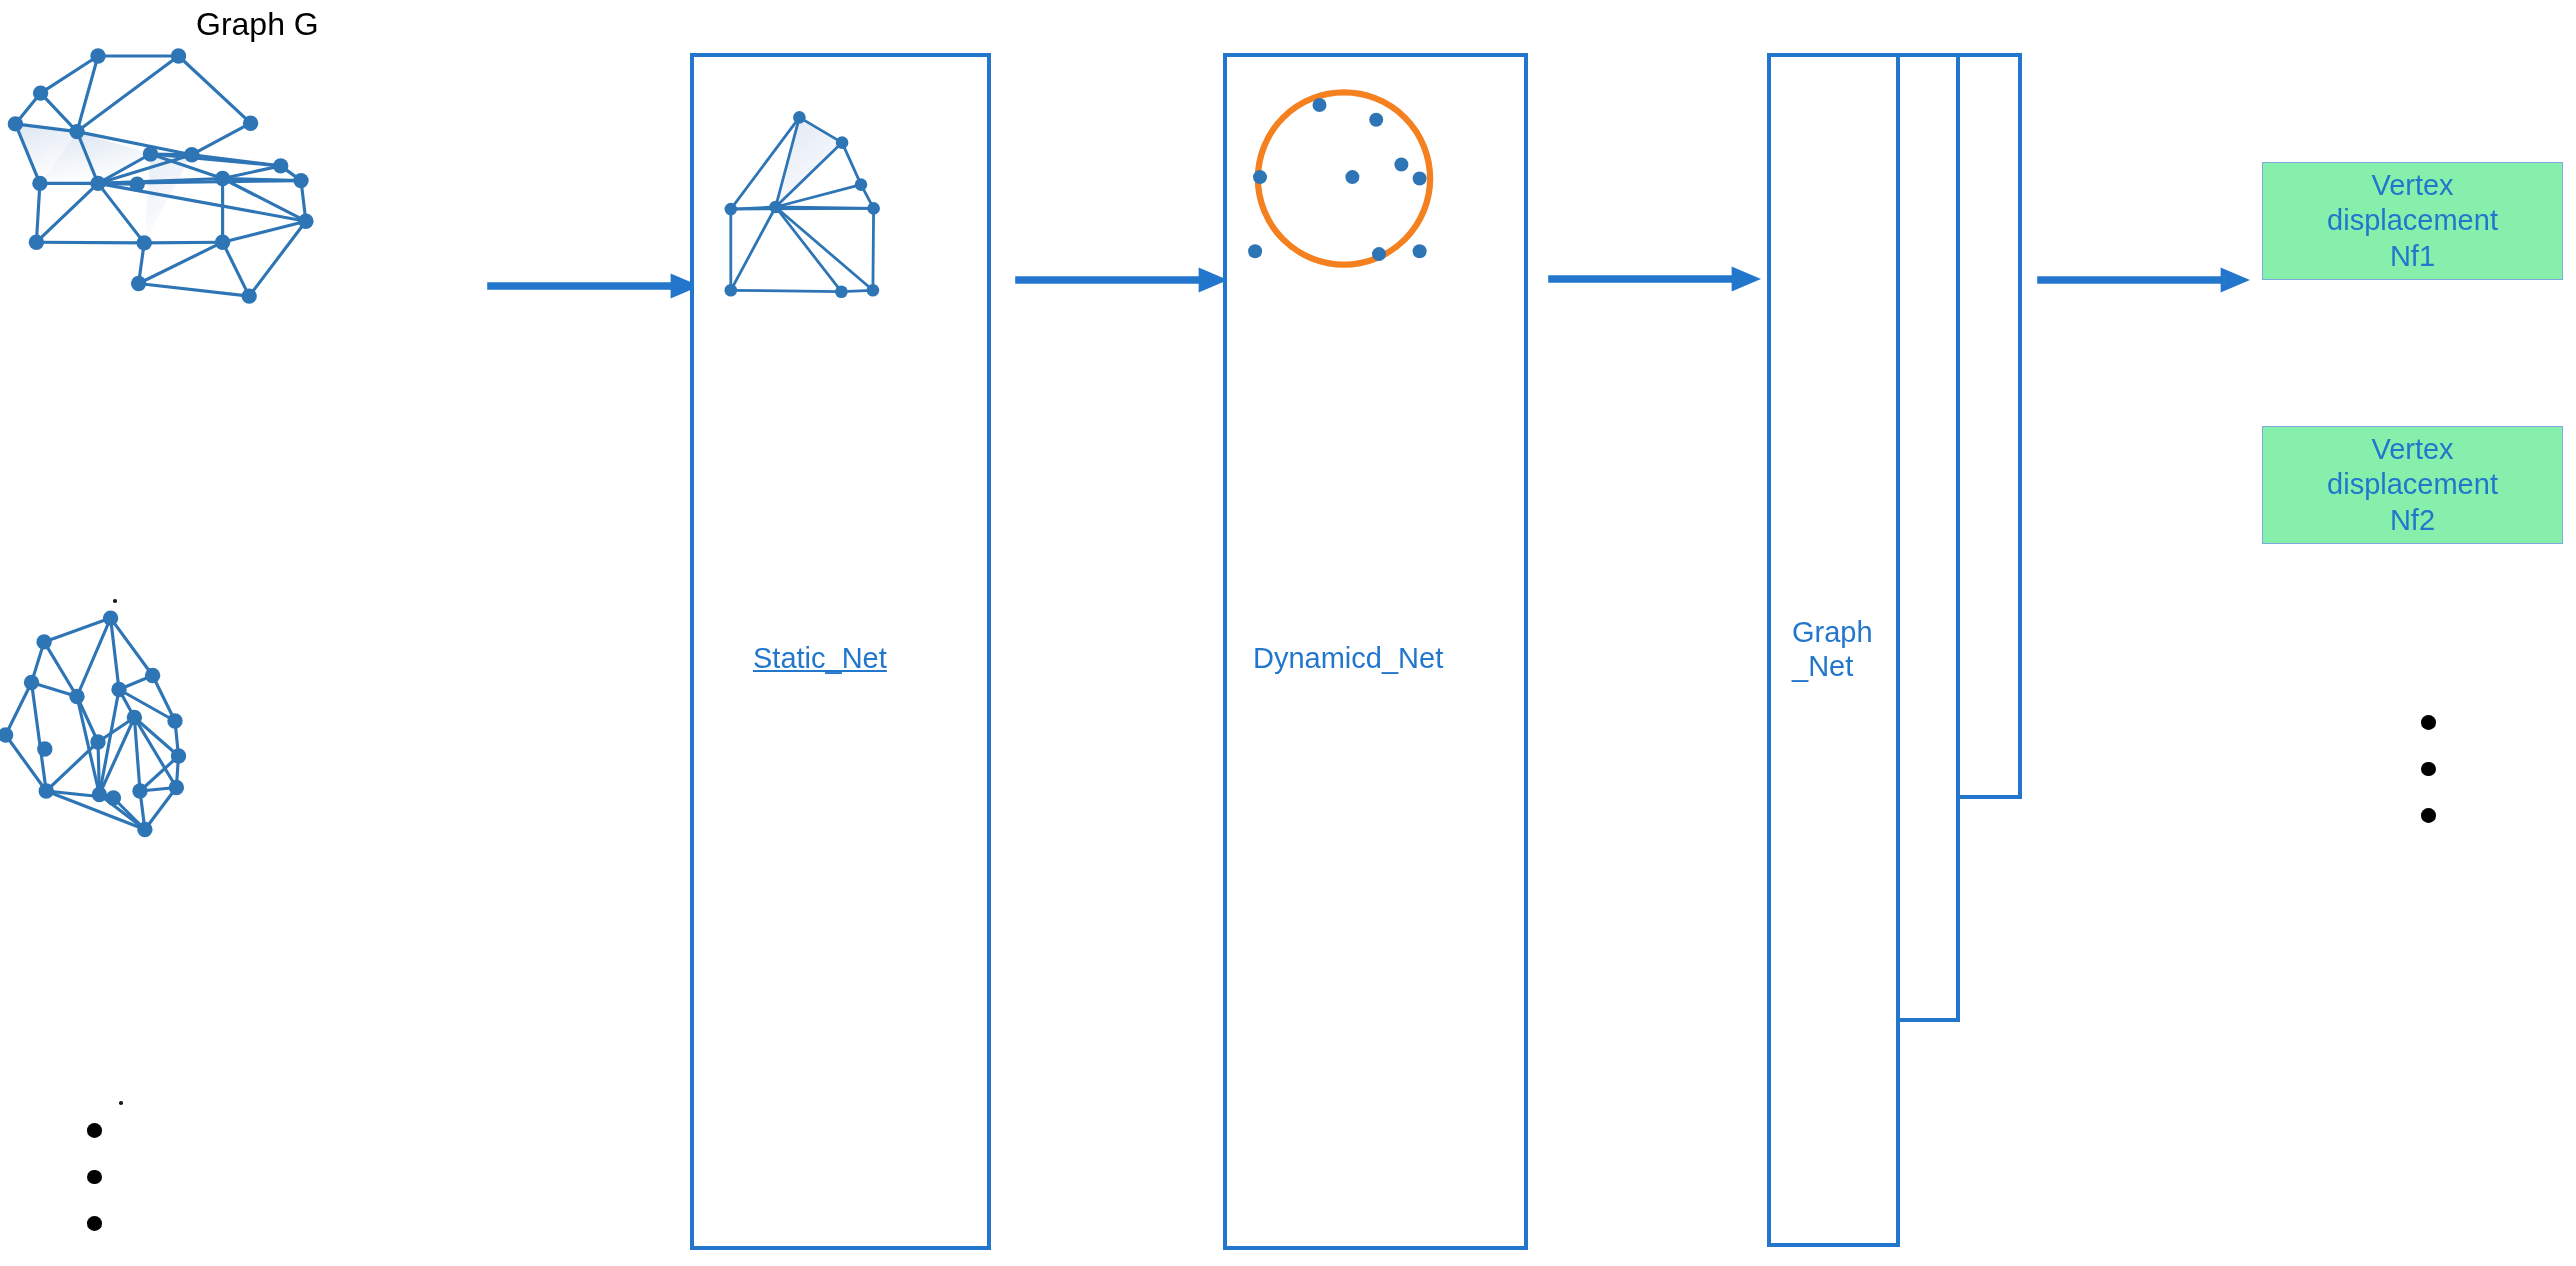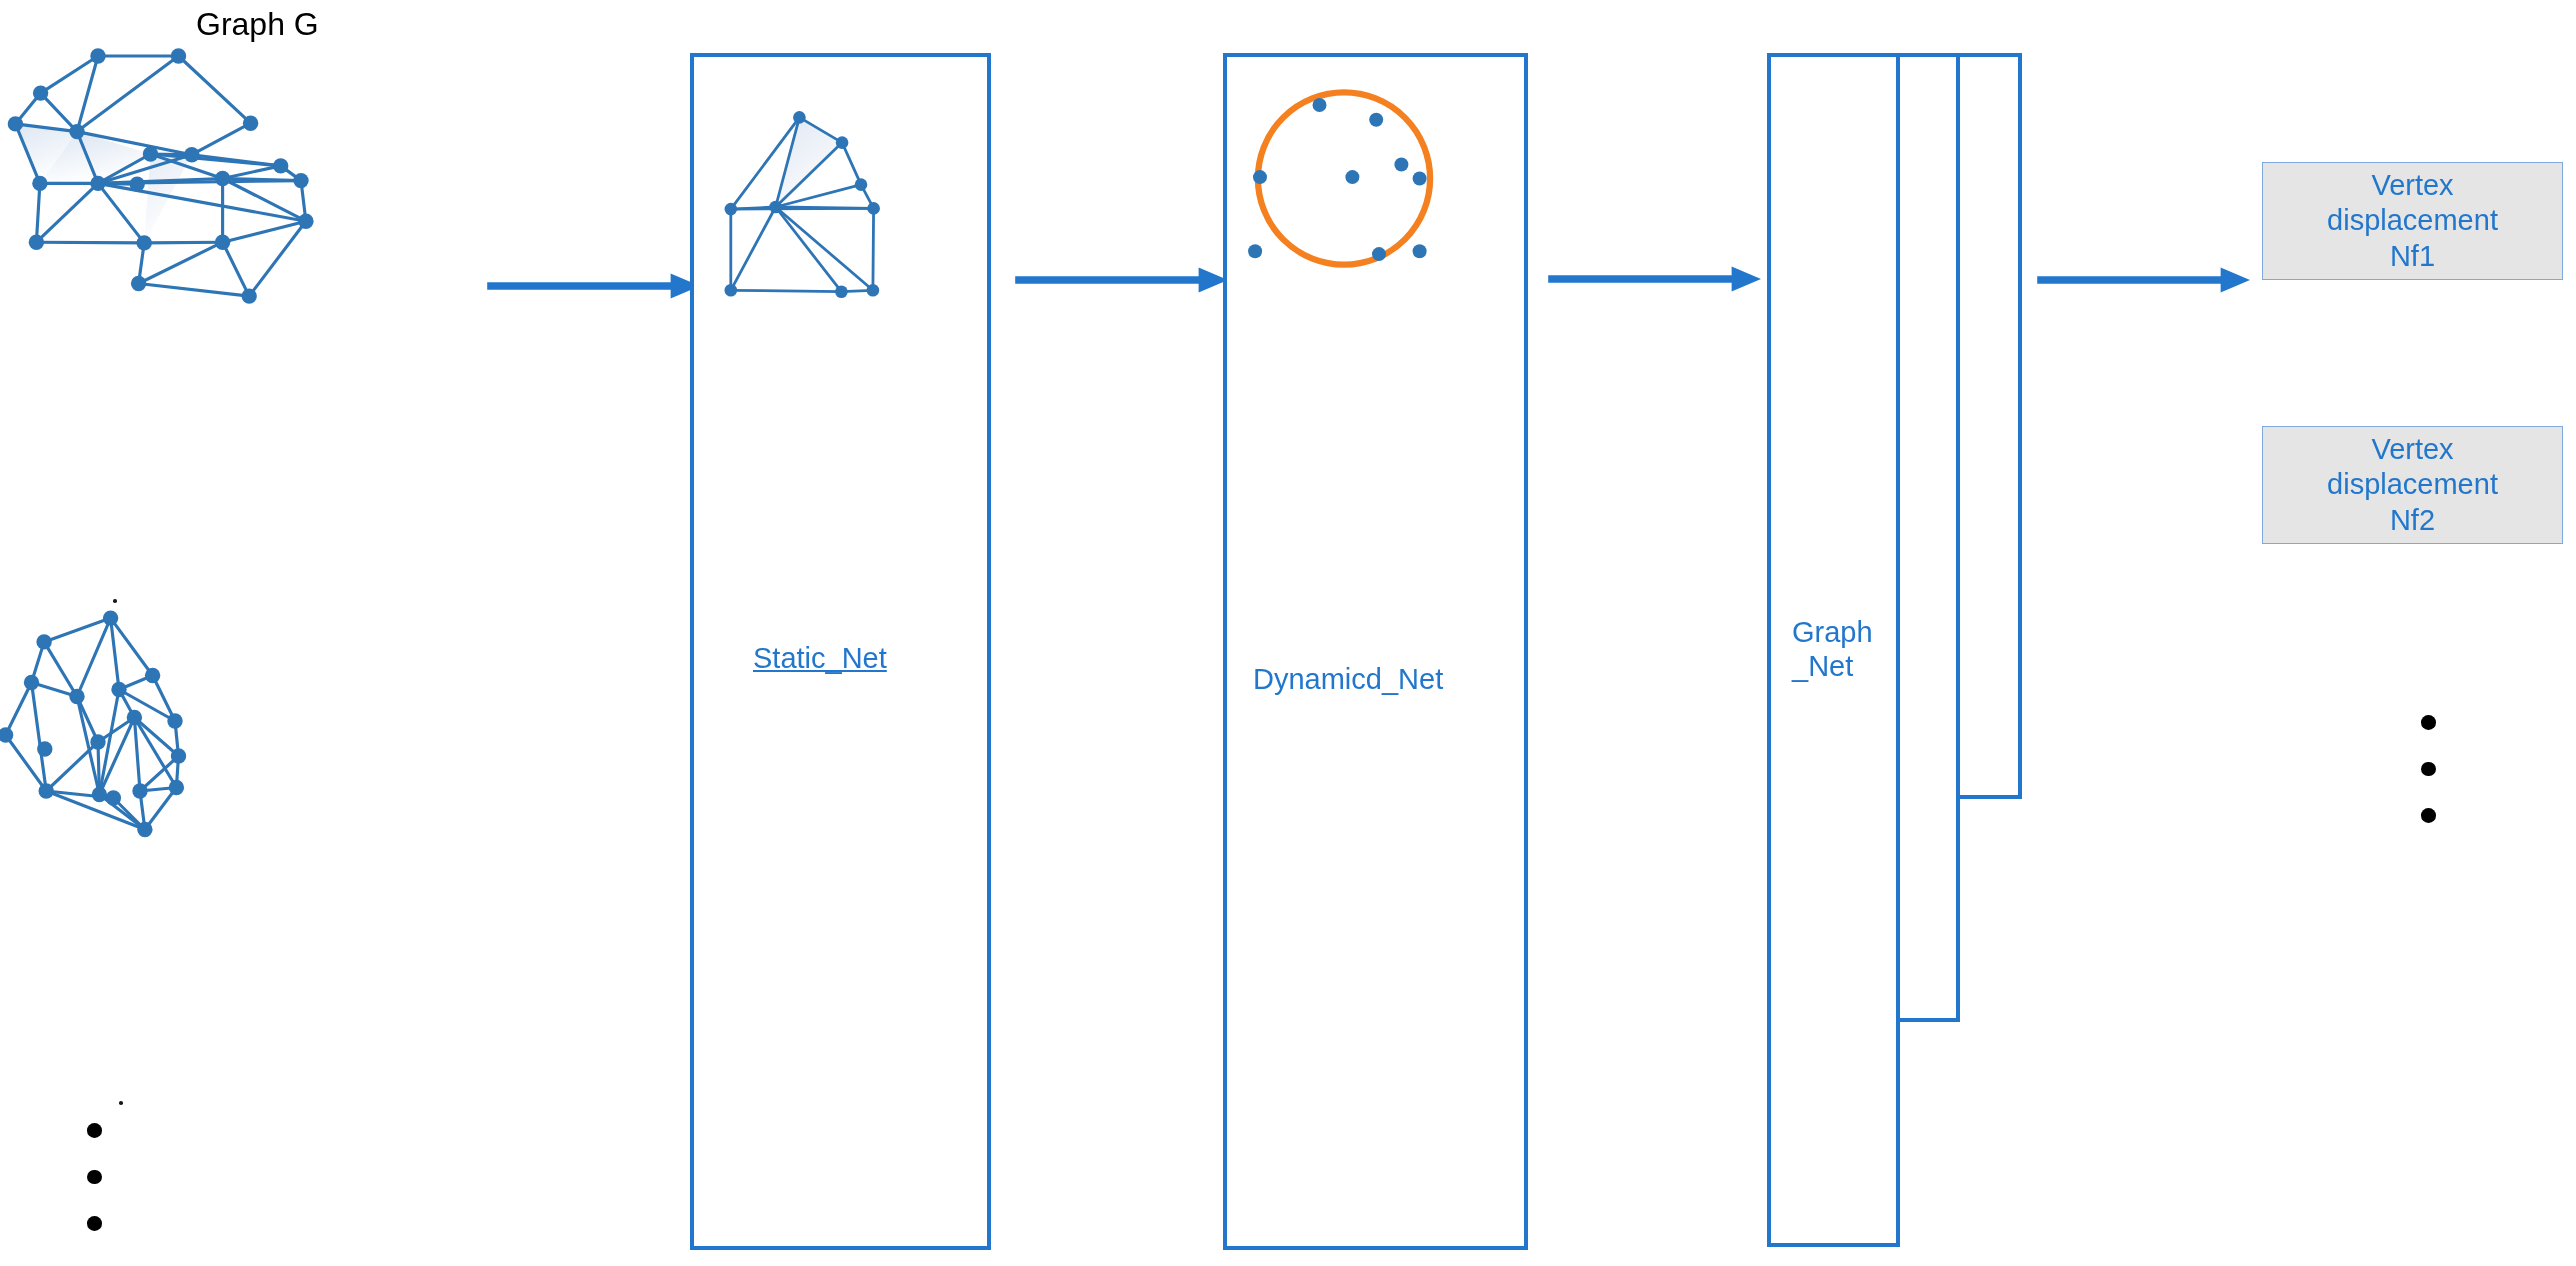--- a/index.html
+++ b/index.html
@@ -48,21 +48,21 @@
     font-family: "Liberation Sans", sans-serif;
     text-align: left;
     line-height: 1.18;
     white-space: pre-line;
   }
 
   
   .out-box {
     position: absolute;
     border: 1.4px solid #7fa9dd;
-    background: #e5e5e5;
+    background: #86efac;
     box-sizing: border-box;
     display: flex;
     align-items: center;
     justify-content: center;
   }
   .out-box-text {
     color: #2277cc;
     font-size: 29px;
     line-height: 1.22;
     text-align: center;
@@ -317,21 +317,21 @@
           <circle cx="222" cy="125" r="10"></circle>
           <circle cx="20" cy="143" r="10"></circle>
           <circle cx="152" cy="143" r="10"></circle>
           <circle cx="248" cy="145" r="10"></circle>
           <circle cx="13" cy="249" r="10"></circle>
           <circle cx="190" cy="253" r="10"></circle>
           <circle cx="248" cy="249" r="10"></circle>
         </g>
     </svg>
   </div>
-  <div class="module-label" style="left:1253px; top:641px; width:280px;margin-top:21px;">Dynamicd_Net</div>
+  <div class="module-label" style="left:1253px; top:641px; width:280px;">Dynamicd_Net</div>
 
   <div class="arrow" style="left:1544px; top:258px; width:224px; height:42px;">
     <svg width="224" height="42" viewBox="0 0 320 60">
       <line x1="6" y1="30" x2="272" y2="30" stroke="#2277cc" stroke-width="11"></line>
       <polygon points="268,12 310,30 268,48" fill="#2277cc"></polygon>
     </svg>
   </div>
 
   <div class="module-box" style="left:1955px; top:53px; width:67px; height:746px;">
   </div>

